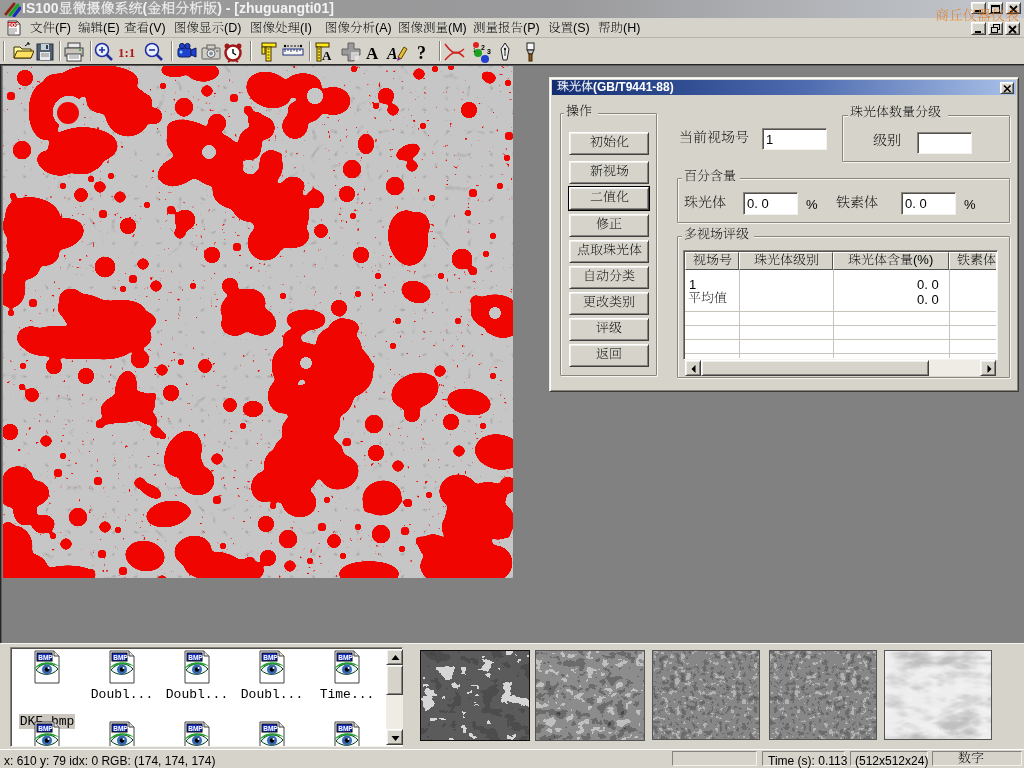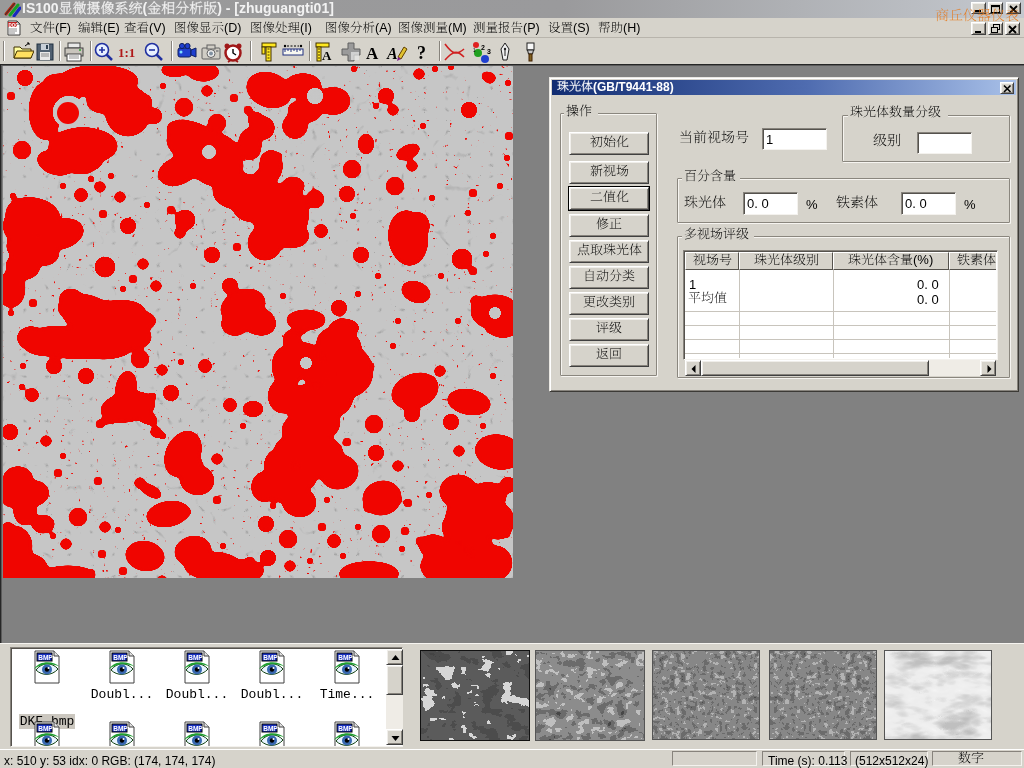--- a/index.html
+++ b/index.html
@@ -1105,21 +1105,21 @@
 <svg class="abs" style="left:652px;top:650px;border:1px solid #555" width="108" height="90">
     <rect x="-5" y="-5" width="118" height="100" filter="url(#t3f)"></rect>
   </svg>
 <svg class="abs" style="left:769px;top:650px;border:1px solid #555" width="108" height="90">
     <rect x="-5" y="-5" width="118" height="100" filter="url(#t3f)" transform="scale(-1,1) translate(-108,0)"></rect>
   </svg>
 <svg class="abs" style="left:884px;top:650px;border:1px solid #555" width="108" height="90">
     <rect x="-5" y="-5" width="118" height="100" filter="url(#t5f)"></rect>
   </svg>
 <div class="abs" style="left:0;top:749px;width:1024px;height:19px;background:#d6d3cb;border-top:1px solid #fff"></div>
-<div class="abs" style="left:4px;top:754px;font:12px 'Liberation Sans';color:#000">x: 510 y: 53 idx: 0 RGB: (174, 174, 174)</div>
+<div class="abs" style="left:4px;top:754px;font:12px 'Liberation Sans';color:#000">x: 610 y: 79 idx: 0 RGB: (174, 174, 174)</div>
 <div class="abs" style="left:672px;top:751px;width:85px;height:15px;border:1px solid;border-color:#87837c #f4f2ee #f4f2ee #87837c"></div>
 <div class="abs" style="left:762px;top:751px;width:83px;height:15px;border:1px solid;border-color:#87837c #f4f2ee #f4f2ee #87837c"></div>
 <div class="abs" style="left:768px;top:754px;font:12px 'Liberation Sans'">Time (s): 0.113</div>
 <div class="abs" style="left:850px;top:751px;width:78px;height:15px;border:1px solid;border-color:#87837c #f4f2ee #f4f2ee #87837c"></div>
 <div class="abs" style="left:855px;top:754px;font:12px 'Liberation Sans'">(512x512x24)</div>
 <div class="abs" style="left:932px;top:751px;width:90px;height:15px;border:1px solid;border-color:#87837c #f4f2ee #f4f2ee #87837c"></div>
 <svg class="" style="position:absolute;left:958.0px;top:752.0px;overflow:visible" width="26.0" height="16.9">
     <g fill="#000" transform="translate(0,10.40)">
       <use href="#g64" transform="translate(0.0,0) scale(0.0650)"></use>
       <use href="#g72" transform="translate(13.0,0) scale(0.0650)"></use>

